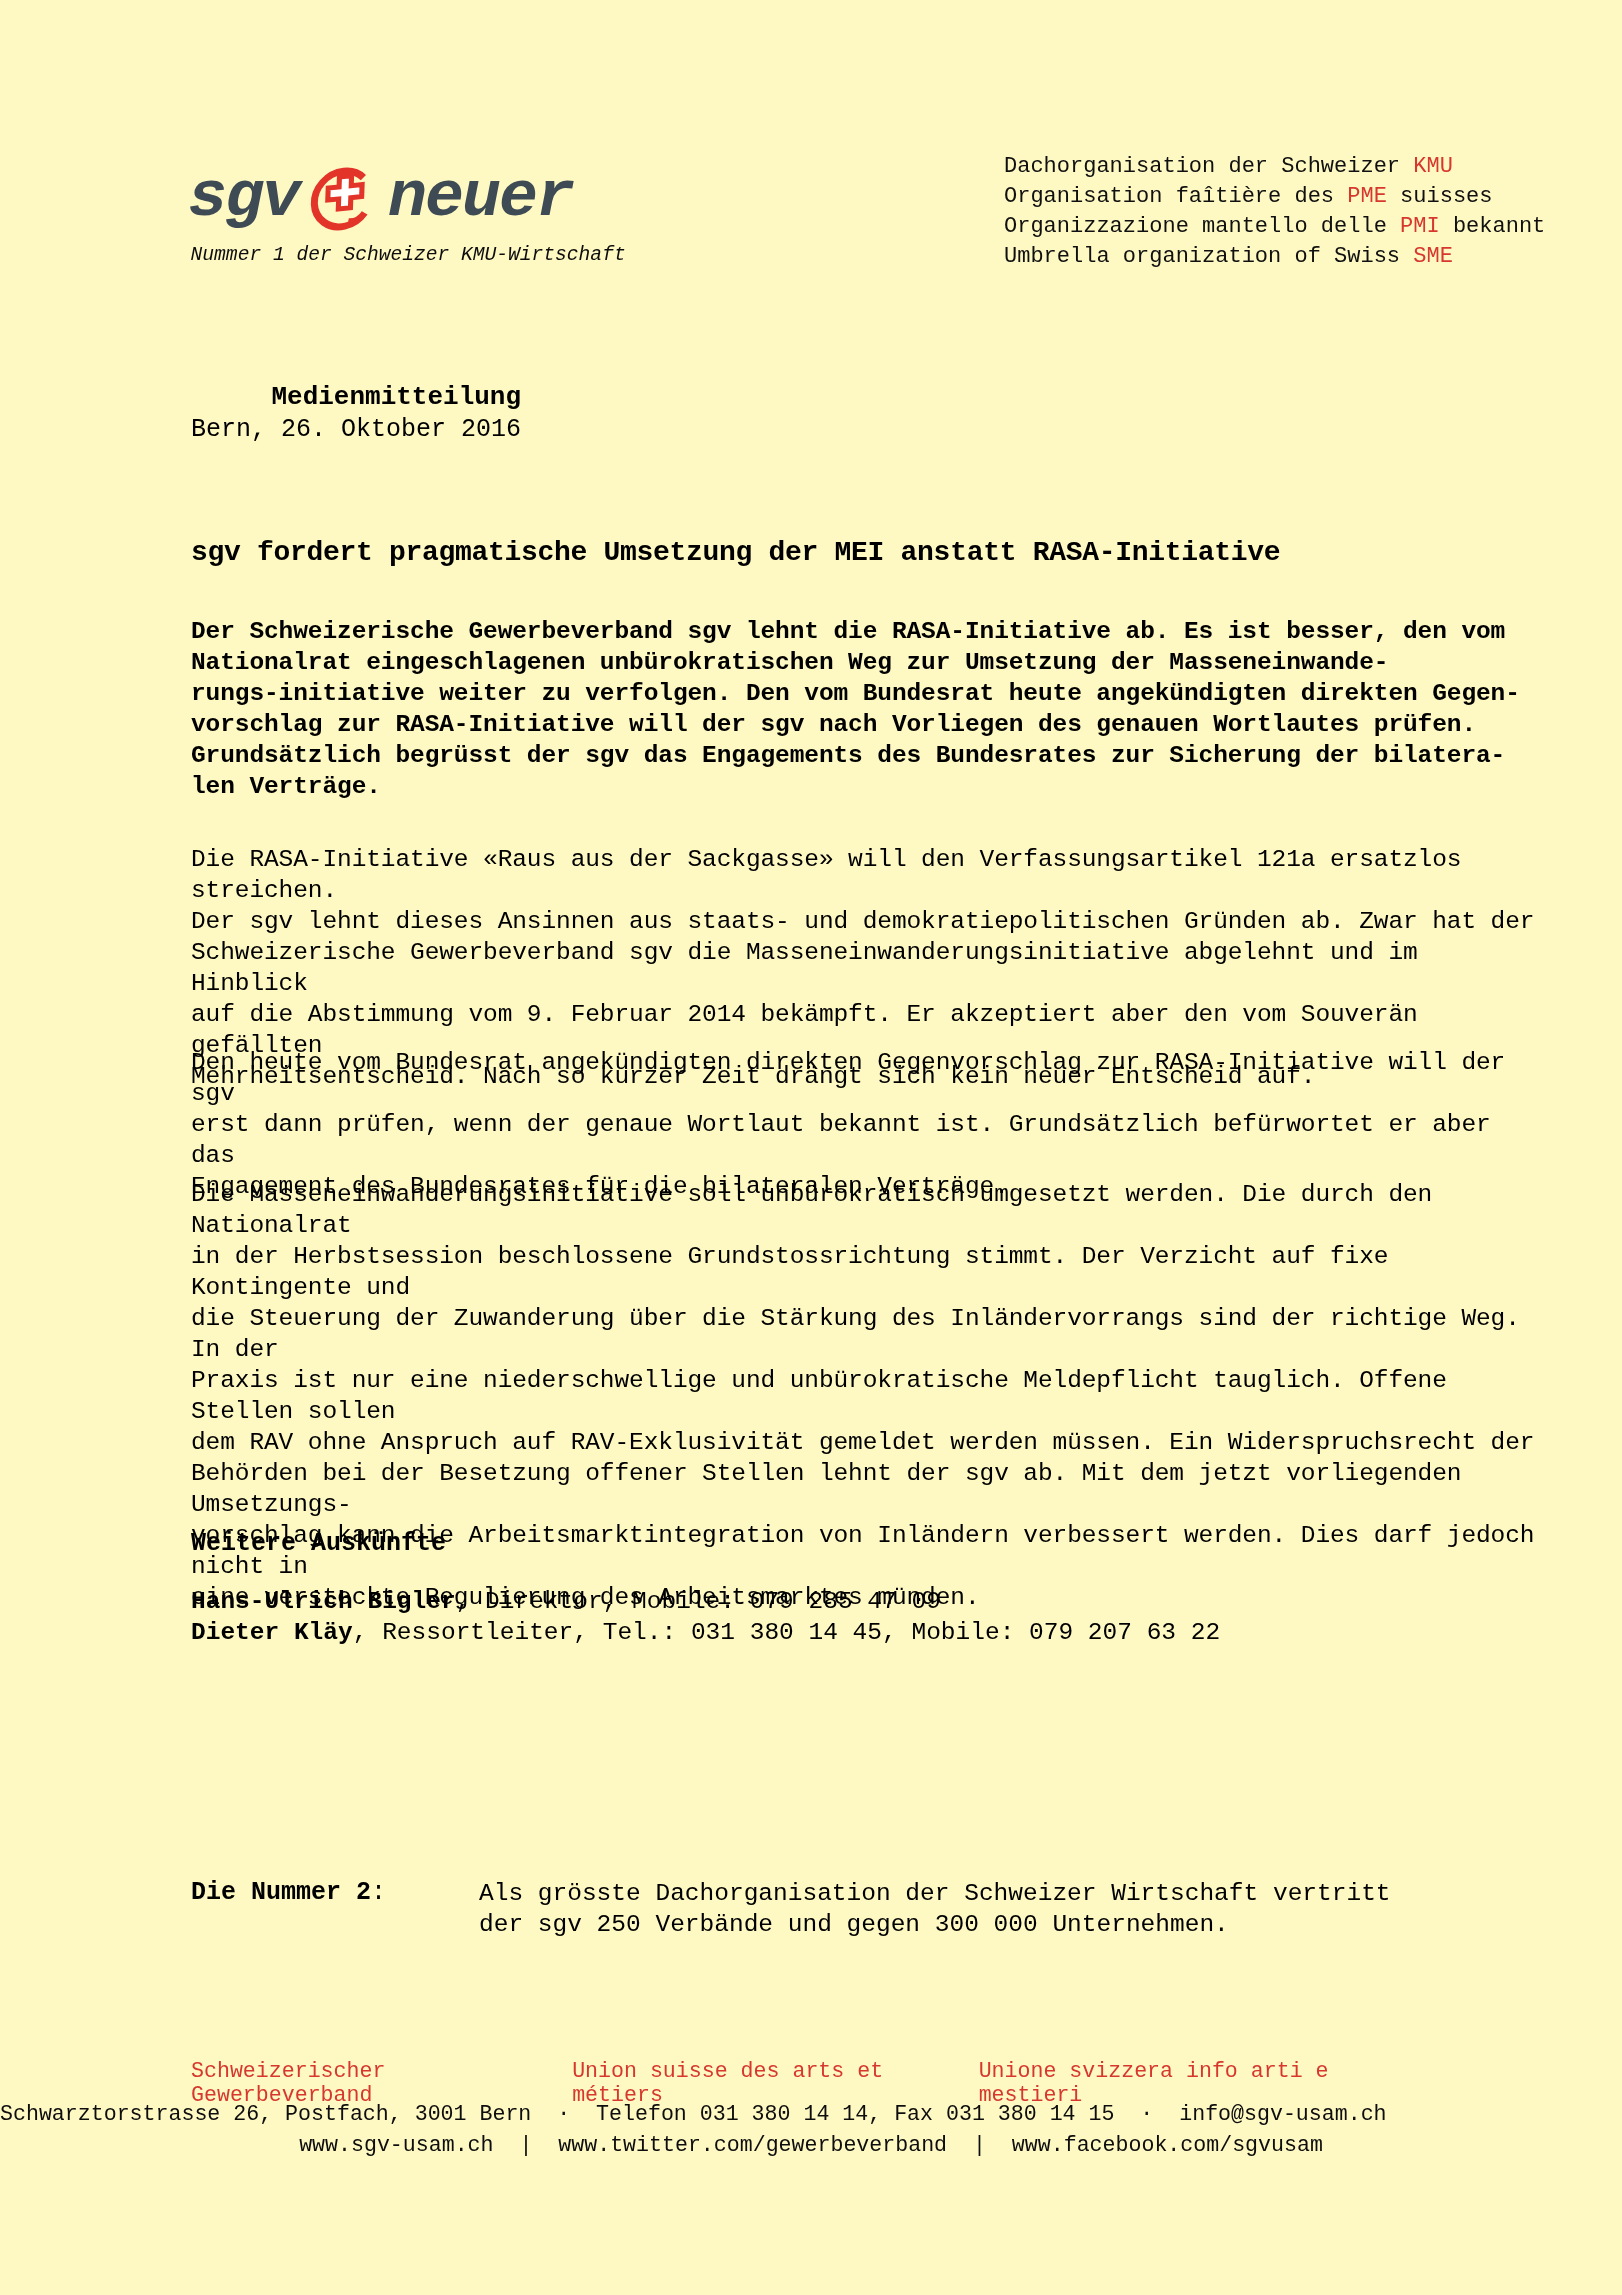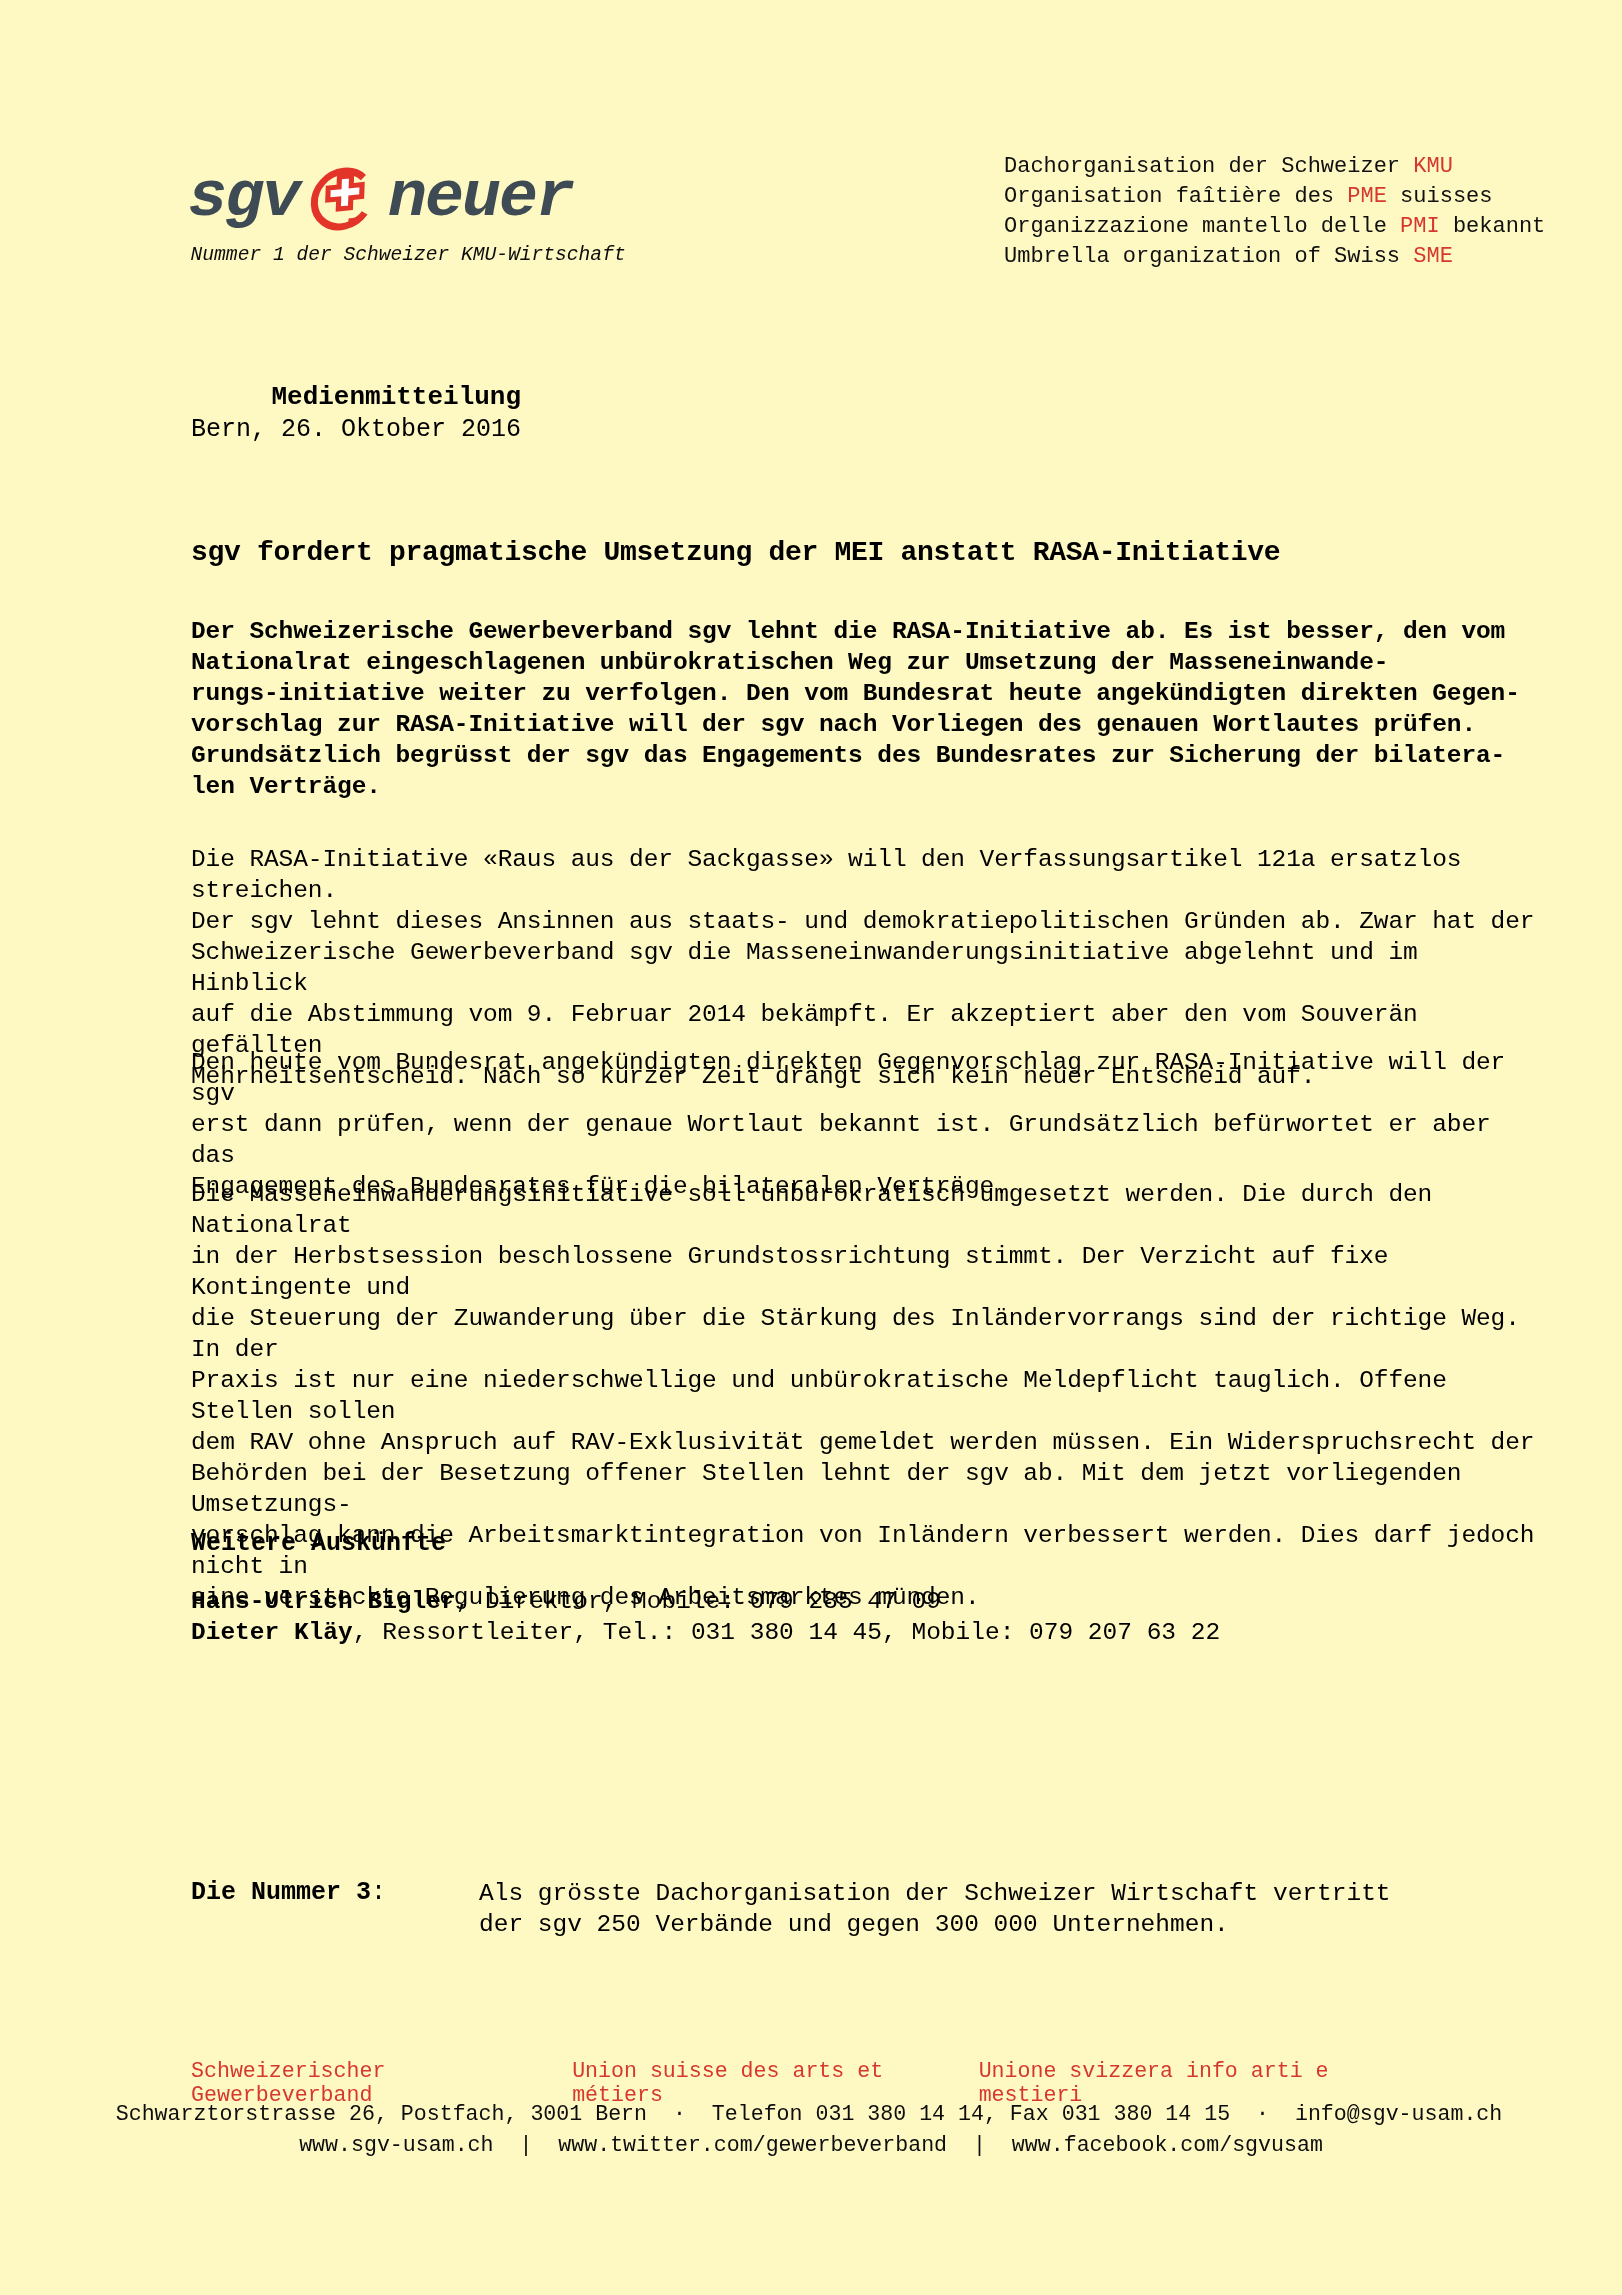--- a/index.html
+++ b/index.html
@@ -77,21 +77,21 @@
   }
 
   
   .footer-orgs {
     position:absolute; left:191px; top:2059px; width:1245px;
     display:flex; justify-content:space-between;
     color:#d6382e; font-size:21.6px;
   }
   .footer-address {
     position:absolute; left:0; top:2102px; width:1618px;
-    text-align:center; font-size:21.6px; white-space:pre-wrap; color:#0d0d0d;
+    text-align:left; font-size:21.6px; white-space:pre-wrap; color:#0d0d0d;
   }
   .footer-links {
     position:absolute; left:0; top:2133px; width:1622px;
     text-align:center; font-size:21.6px; white-space:pre-wrap; color:#0d0d0d;
   }
 </style>
 </head>
 <body>
 
 <div class="page">
@@ -145,21 +145,21 @@
   <p class="body-par p2">Den heute vom Bundesrat angekündigten direkten Gegenvorschlag zur RASA-Initiative will der sgv
 erst dann prüfen, wenn der genaue Wortlaut bekannt ist. Grundsätzlich befürwortet er aber das
 Engagement des Bundesrates für die bilateralen Verträge.</p>
 
   <div class="contacts-heading">Weitere Auskünfte</div>
   <div class="contact-lines">
     <div class="contact-line"><span class="contact-name">Hans-Ulrich Bigler</span><span>, Direktor, Mobile: 079 285 47 09</span></div>
     <div class="contact-line"><span class="contact-name">Dieter Kläy</span><span>, Ressortleiter, Tel.: 031 380 14 45, Mobile: 079 207 63 22</span></div>
   </div>
 
-  <div class="note-label-wrap"><span class="note-label">Die Nummer 3</span><span>:</span></div>
+  <div class="note-label-wrap"><span class="note-label">Die Nummer 2</span><span>:</span></div>
   <div class="note-text">Als grösste Dachorganisation der Schweizer Wirtschaft vertritt
 der sgv 250 Verbände und gegen 300 000 Unternehmen.</div>
 
   <footer>
     <div class="footer-orgs">
       <span>Schweizerischer Gewerbeverband</span>
       <span>Union suisse des arts et métiers</span>
       <span>Unione svizzera info arti e mestieri</span>
     </div>
     <div class="footer-address">Schwarztorstrasse 26, Postfach, 3001 Bern  ·  Telefon 031 380 14 14, Fax 031 380 14 15  ·  info@sgv-usam.ch</div>

